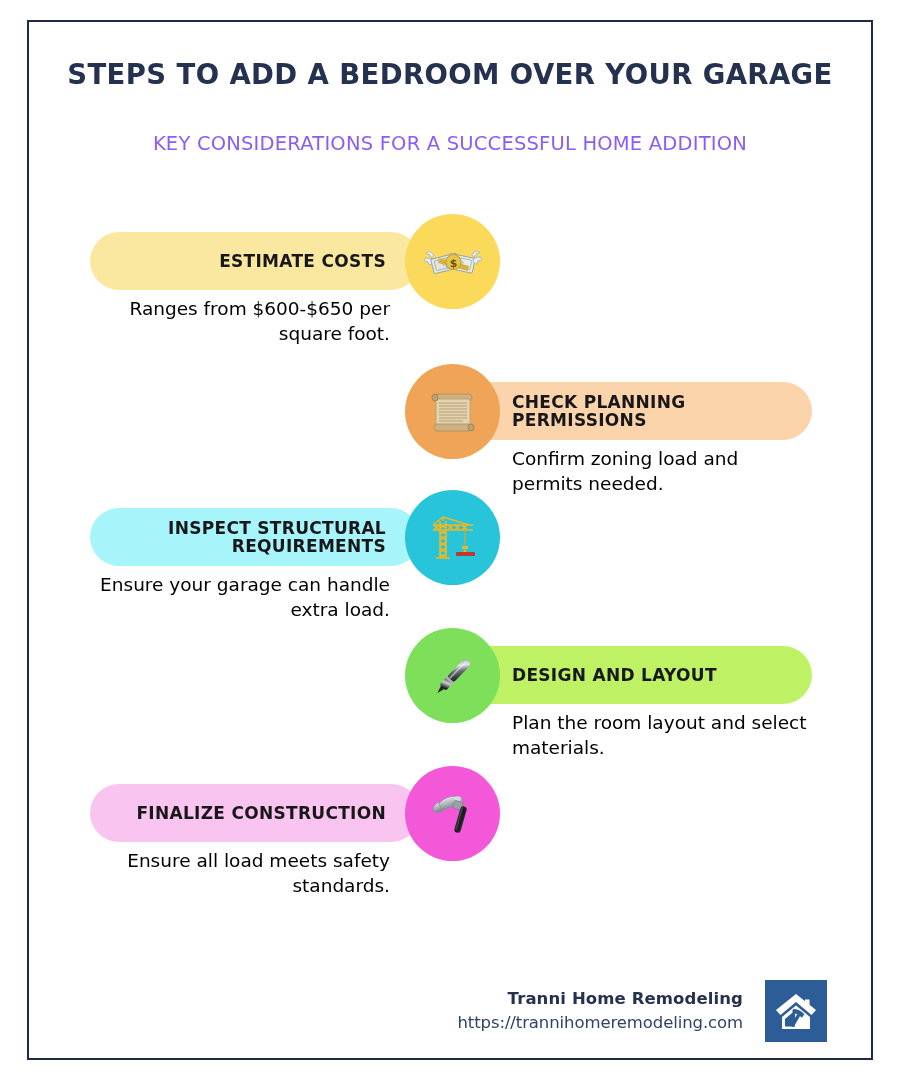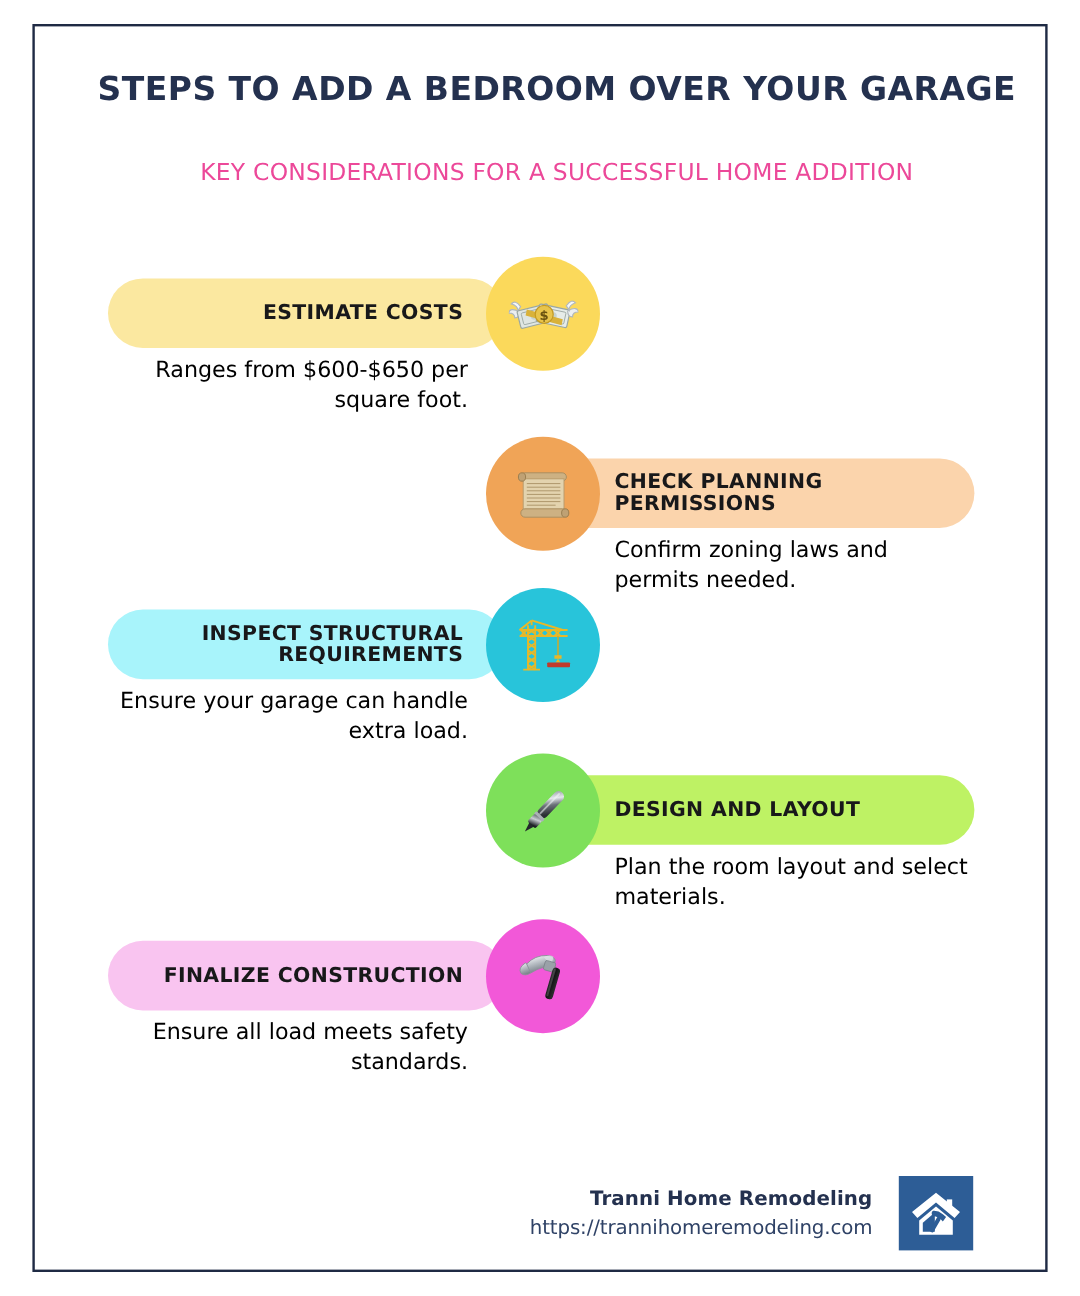--- a/index.html
+++ b/index.html
@@ -30,40 +30,40 @@
     width: 846px;
     height: 1040px;
     border: 2px solid #1f2a44;
     box-sizing: border-box;
     pointer-events: none;
   }
 
   
   .header {
     position: absolute;
-    left: 41px;
+    left: 27px;
     top: 58px;
     width: 846px;
     text-align: center;
   }
   .title {
     font-family: "DejaVu Sans", sans-serif;
     font-size: 27.5px;
     font-weight: 700;
     letter-spacing: 0.4px;
     color: #24314f;
     margin: 0;
     line-height: 1.2;
   }
   .subtitle {
     font-family: "DejaVu Sans", sans-serif;
     font-size: 19.5px;
     font-weight: 400;
     letter-spacing: 0.2px;
-    color: #ec4899;
+    color: #8b5cf6;
     margin: 0;
     padding-top: 41px;
     line-height: 1.2;
   }
 
   
   .steps {
     position: absolute;
     left: 0;
     top: 205px;
@@ -153,21 +153,21 @@
   
   .footer {
     position: absolute;
     left: 27px;
     top: 965px;
     width: 846px;
     height: 92px;
     display: flex;
     align-items: center;
     justify-content: flex-end;
-    padding-right: 62px;
+    padding-right: 46px;
     box-sizing: border-box;
   }
   .brand-text {
     text-align: right;
     padding-right: 22px;
   }
   .brand-name {
     font-family: "DejaVu Sans", sans-serif;
     font-size: 16.5px;
     font-weight: 700;
@@ -254,21 +254,21 @@
               <line x1="14" y1="31" x2="42" y2="31"></line>
               <line x1="14" y1="34" x2="42" y2="34"></line>
               <line x1="14" y1="37" x2="38" y2="37"></line>
             </g>
             <rect x="9" y="40" width="38" height="7" rx="3.5" fill="#cdb183" stroke="#a98d5e" stroke-width="0.8"></rect>
             <ellipse cx="46" cy="43.5" rx="3" ry="3.5" fill="#bfa174" stroke="#987c4f" stroke-width="0.8"></ellipse>
             <ellipse cx="10" cy="13.5" rx="3" ry="3.5" fill="#bfa174" stroke="#987c4f" stroke-width="0.8"></ellipse>
           </svg>
         </span>
       </div>
-      <div class="desc">Confirm zoning laws and permits needed.</div>
+      <div class="desc">Confirm zoning load and permits needed.</div>
     </div>
 
     <div class="step side-left" style="top:276px;">
       <div class="pill" style="background:#a8f4fb;">
         <span class="pill-label">INSPECT STRUCTURAL REQUIREMENTS</span>
       </div>
       <div class="circle" style="background:#28c4da;">
         <span>
           <svg width="56" height="56" viewBox="0 0 56 56">
             <g stroke="#e8b828" stroke-width="1.6" fill="none">

